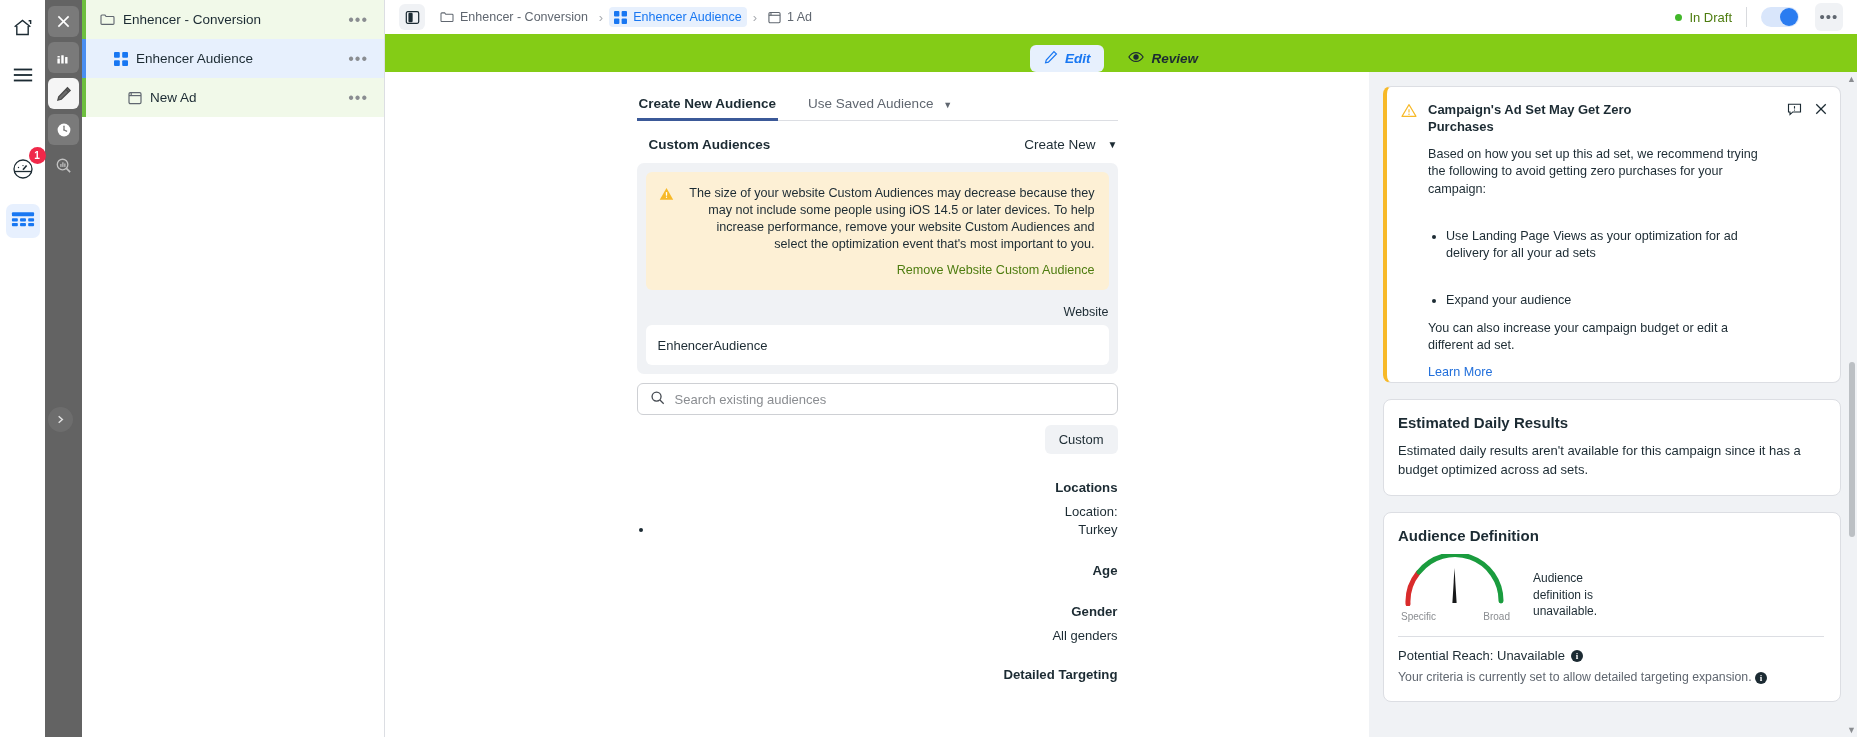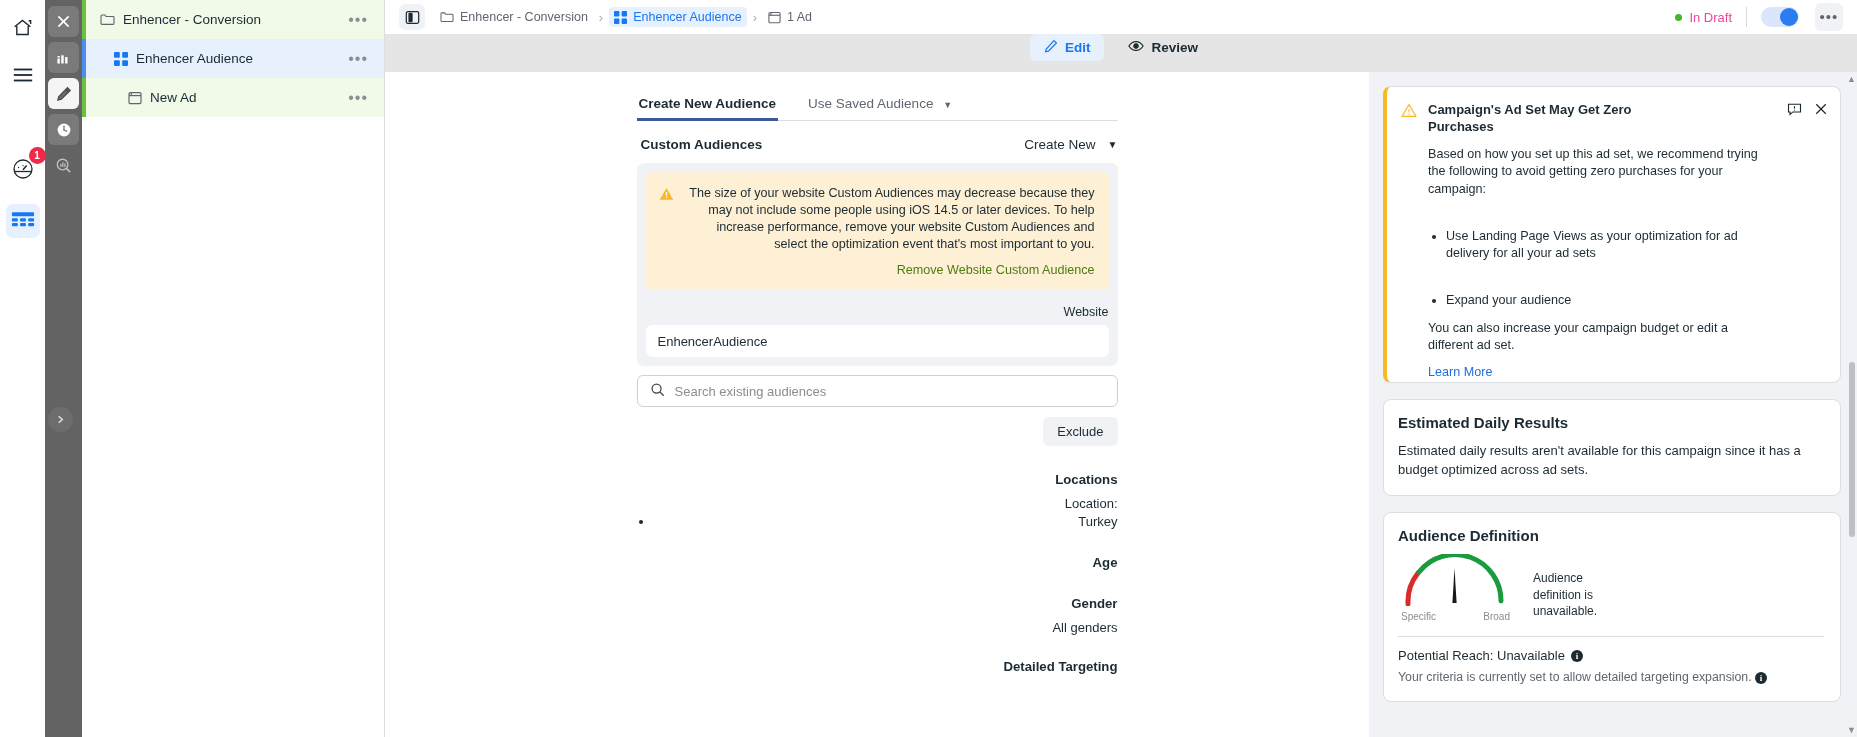--- a/index.html
+++ b/index.html
@@ -89,37 +89,37 @@
     width: 26px; height: 26px; border-radius: 6px; background: #f0f2f5;
     display: flex; align-items: center; justify-content: center; cursor: pointer; margin-right: 10px;
   }
   .crumbs { display: flex; align-items: center; font-size: 12.5px; color: #606770; }
   .crumb { display: flex; align-items: center; padding: 3px 5px; border-radius: 4px; cursor: pointer; white-space: nowrap; }
   .crumb .ci { margin-right: 6px; display:inline-flex; }
   .crumb.active { background: #e7f0fd; color: #1877f2; }
   .crumb-sep { color: #a8abb0; margin: 0 6px; font-size: 13px; }
   .topbar-right { margin-left: auto; display: flex; align-items: center; }
   .draft-dot { width: 7px; height: 7px; border-radius: 50%; background: #42b72a; margin-right: 7px; }
-  .draft-txt { font-size: 13px; color: #ec4899; }
+  .draft-txt { font-size: 13px; color: #4d7c0f; }
   .vsep { width: 1px; height: 20px; background: #d8dade; margin: 0 14px; }
   .toggle {
     width: 38px; height: 20px; border-radius: 11px; background: #d9e6fb;
     position: relative; cursor: pointer;
   }
   .toggle .knob {
     position: absolute; right: 1px; top: 1px; width: 18px; height: 18px;
     border-radius: 50%; background: #2a7cf0;
   }
   .more-btn {
     width: 28px; height: 28px; margin-left: 16px; border-radius: 6px; background: #f0f2f5;
     display:flex; align-items:center; justify-content:center; cursor:pointer;
     color:#606770; font-size: 15px; letter-spacing: 1px; line-height: .5;
   }
 
-  .tabsbar { height: 38px; display: flex; align-items: flex-start; justify-content: center; background:#e5e5e5; flex:none; }
+  .tabsbar { height: 38px; display: flex; align-items: flex-end; justify-content: center; background:#84cc16; flex:none;font-style:italic; }
   .mode-tab {
     display: flex; align-items: center; gap: 7px; padding: 5px 14px; border-radius: 6px;
     font-size: 13.5px; font-weight: bold; color: #1c2b33; cursor: pointer;
   }
   .mode-tab.active { background: #e7f0fd; color: #1877f2; }
   .mode-tab + .mode-tab { margin-left: 10px; }
 
   .content {
     flex: 1; display: flex; background: #f0f2f5; position: relative; overflow: hidden;
   }
@@ -132,36 +132,36 @@
     cursor: pointer; position: relative; white-space: nowrap;
   }
   .aud-tab.active { color: #1c2b33; font-weight: bold; }
   .aud-tab.active::after {
     content:""; position:absolute; left:0; right:0; bottom:-1px; height:3px; background:#3b5998;
   }
   .caret { display:inline-block; margin-left:6px; font-size:9px; color:#606770; }
 
   .sec-head {
     display: flex; align-items: center; justify-content: space-between;
-    margin: 16px 0 11px 4px;
+    margin: 16px 0 11px 12px;
   }
   .sec-title { font-size: 13.5px; font-weight: bold; color: #1c2b33; }
   .create-new { font-size: 13.5px; color: #1c2b33; cursor: pointer; display: flex; align-items: center; }
   .create-new .caret { font-size: 10px; margin-left: 12px; color:#1c2b33; }
 
   .ca-box { background: #f0f2f5; border-radius: 7px; padding: 9px; }
   .warn {
     background: #fdf0d5; border-radius: 6px; padding: 13px 14px 13px 13px;
     display: flex; gap: 10px;
   }
   .warn-txt { font-size: 12.6px; line-height: 1.35; color: #1c2b33; }
   .warn-link { display:block; color:#4d7c0f; font-size:12.6px; margin-top:10px; cursor:pointer; }
   .fld-label { font-size: 12.5px; color: #1c2b33; margin: 15px 0 6px 2px; }
   .fld-input {
-    background: #fff; border-radius: 6px; height: 32px; display: flex; align-items: center;
+    background: #fff; border-radius: 6px; height: 40px; display: flex; align-items: center;
     padding: 0 12px; font-size: 13px; color: #1c2b33; cursor: text;
   }
   .searchbox {
     margin-top: 9px; height: 32px; border: 1px solid #ced0d4; border-radius: 6px;
     display: flex; align-items: center; padding: 0 12px; gap: 10px; background: #fff; cursor: text;
   }
   .searchbox .ph { font-size: 13px; color: #8a8d91; }
   .excl-btn {
     margin-top: 10px; display: inline-flex; align-items: center; justify-content: center;
     height: 29px; padding: 0 14px; border-radius: 6px; background: #f0f2f5;
@@ -469,21 +469,21 @@
           <div class="searchbox">
             <span>
               <svg width="15" height="15" viewBox="0 0 16 16" fill="none" stroke="#444950" stroke-width="1.4">
                 <circle cx="7" cy="7" r="4.8"></circle>
                   <line x1="10.6" y1="10.6" x2="14.6" y2="14.6"></line>
               </svg>
             </span>
             <span class="ph">Search existing audiences</span>
           </div>
 
-          <div class="excl-btn">Exclude</div>
+          <div class="excl-btn">Custom</div>
 
           <div class="blk">
             <div class="blk-title">Locations</div>
             <div class="blk-line">Location:</div>
             <ul class="blk-ul">
               <li>Turkey</li>
             </ul>
           </div>
 
           <div class="blk">

